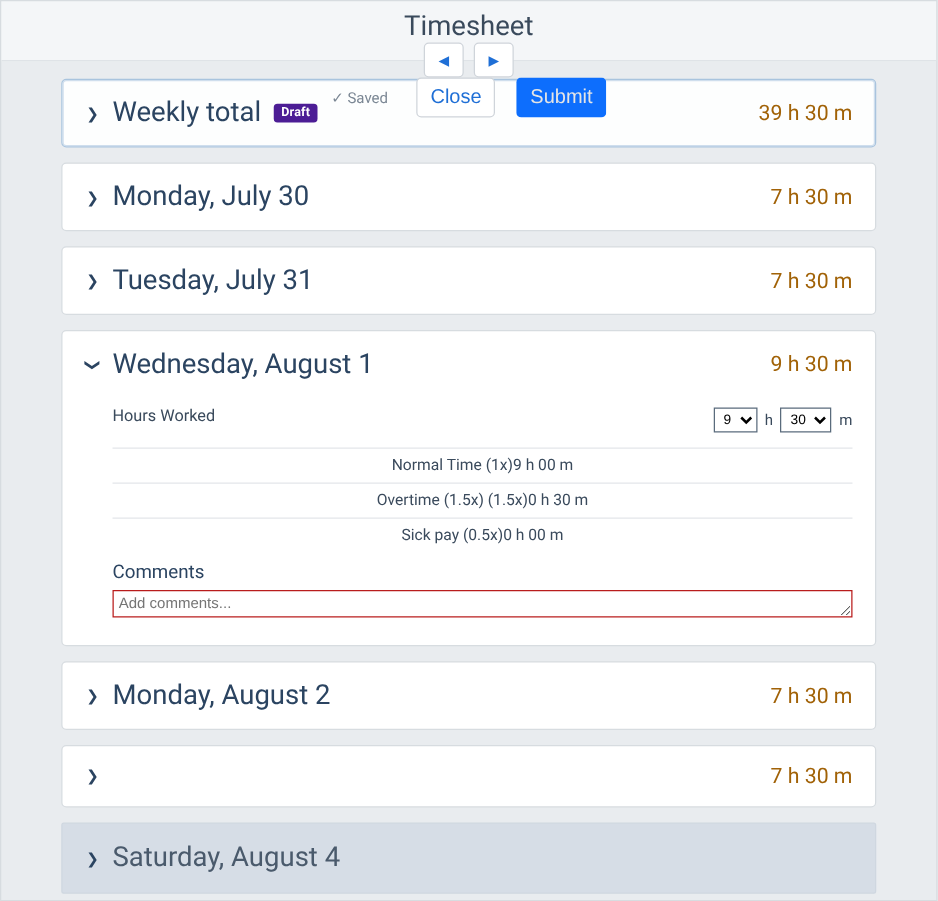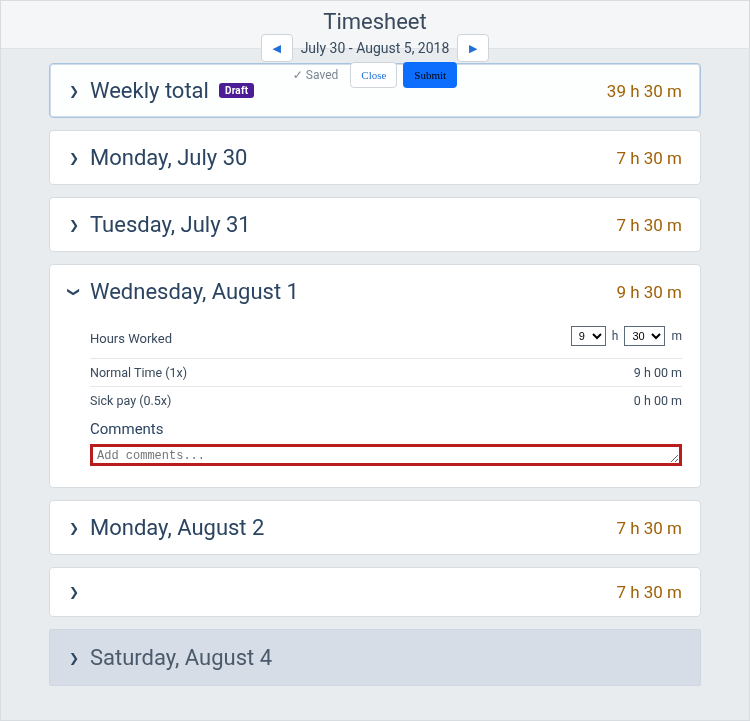--- a/index.html
+++ b/index.html
@@ -44,44 +44,43 @@
     display: flex;
     align-items: center;
     justify-content: center;
     cursor: pointer;
     color: #1f6fd6;
     font-size: 11px;
   }
   .right-controls {
     display: flex;
     align-items: center;
-    gap: 6px;
+    gap: 17px;
     font-size: 13px;
   }
   .saved {
     color: #7b8794;
     margin-right: 6px;
     font-size: 12px;
   }
   .btn {
     padding: 6px 10px;
     border-radius: 4px;
-    font-size: 11px;
+    font-size: 16px;
     cursor: pointer;
     border: 1px solid transparent;
-    font-family: Liberation Serif, serif;
   }
   .btn-close {
     background: #fff;
     border: 1px solid #cfd4da;
     color: #1f6fd6;
   }
   .btn-submit {
     background: #0d6efd;
-    color: #000000;
+    color: #e5e5e5;
   }
   .content {
     padding: 14px 48px 18px;
     width: 100%;
   }
   .card {
     background: #fff;
     border: 1px solid #d7dce0;
     border-radius: 4px;
     width: 100%;
@@ -128,21 +127,21 @@
   .total-time {
     font-size: 17px;
     color: #a16207;
   }
   .expanded-body {
     padding: 0 18px 18px 40px;
   }
   .hw-row {
     display: flex;
     justify-content: space-between;
-    align-items: flex-end;
+    align-items: flex-start;
     padding: 8px 0 12px;
     font-size: 13px;
     color: #3a4a5c;
   }
   .time-inputs {
     display: flex;
     align-items: center;
     gap: 6px;
     font-size: 12px;
     color: #3a4a5c;
@@ -154,56 +153,55 @@
     padding: 2px 3px;
     height: 20px;
   }
   .section-label {
     font-size: 15px;
     color: #2b4461;
     margin: 6px 0 6px;
   }
   .pc-row {
     display: flex;
-    justify-content: space-between;
+    justify-content: center;
     align-items: center;
     padding: 6px 0;
     border-top: 1px solid #e3e6ea;
     font-size: 12.5px;
     color: #3a4a5c;
   }
   .pc-row:first-of-type { border-top: 1px solid #e3e6ea; }
   .comment-box {
     width: 100%;
-    border: 3px solid #b91c1c;
+    border: 1px solid #b91c1c;
     height: 22px;
     padding: 2px 4px;
     font-size: 12px;
     color: #6b7280;
     resize: both;
-    font-family: Liberation Mono, monospace;
+    font-family: Liberation Sans, sans-serif;
   }
   .card.weekend {
     background: #d6dde6;
     border-color: #cfd7e0;
     border-radius: 2px;
   }
   .card.weekend .day-label { color: #4a5a6c; }
   .card.weekend .card-row { padding: 15px 18px; }
 </style>
 </head>
 <body>
 
 <div class="header">
   <div class="title">Timesheet</div>
   <div class="center-nav">
     <div class="nav-btn">
         <span>◀</span>
       </div>
-    <div>July 30 - August 5, 2018</div>
     <div class="nav-btn">
         <span>▶</span>
       </div>
   </div>
   <div class="right-controls">
     <span class="saved">✓ Saved</span>
     <button class="btn btn-close">Close</button>
     <button class="btn btn-submit">Submit</button>
   </div>
 </div>
@@ -257,20 +255,24 @@
           <span>h</span>
           <select class="select-box"><option>30</option></select>
           <span>m</span>
         </div>
       </div>
       <div class="pc-row">
         <span>Normal Time (1x)</span>
         <span>9 h 00 m</span>
       </div>
       <div class="pc-row">
+        <span>Overtime (1.5x) (1.5x)</span>
+        <span>0 h 30 m</span>
+      </div>
+      <div class="pc-row">
         <span>Sick pay (0.5x)</span>
         <span>0 h 00 m</span>
       </div>
       <div class="section-label" style="">Comments</div>
       <textarea class="comment-box" placeholder="Add comments..." style=""></textarea>
     </div>
   </div>
 
   <div class="card">
     <div class="card-row">

